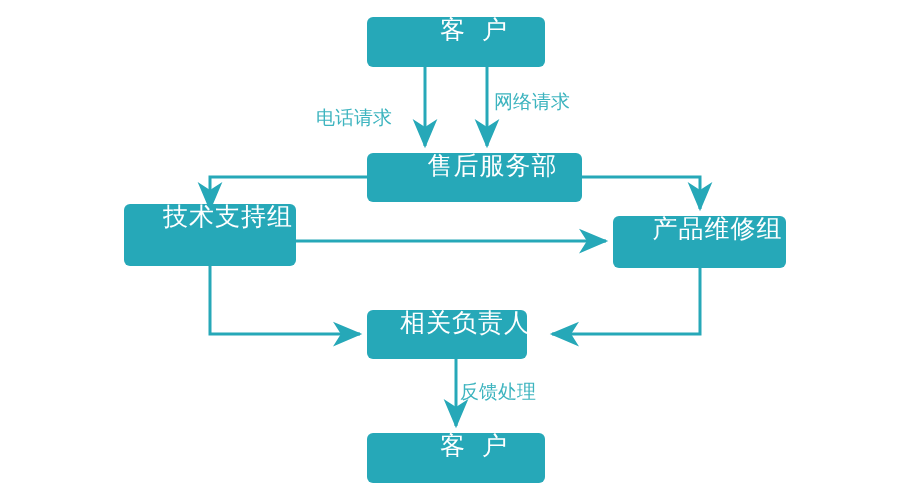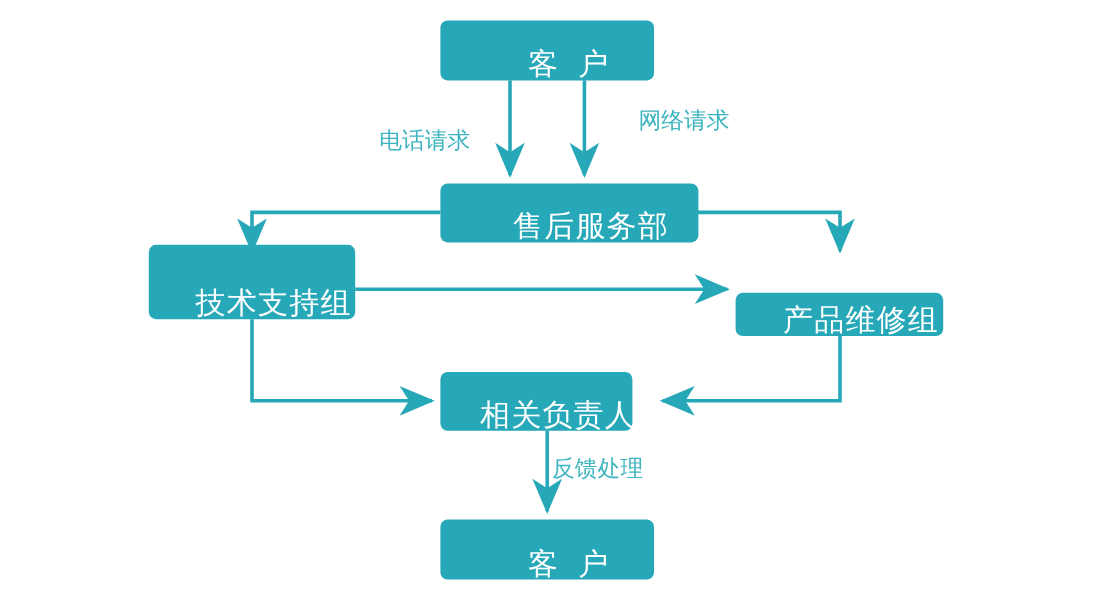--- a/index.html
+++ b/index.html
@@ -26,21 +26,21 @@
     width: 920px;
     height: 500px;
   }
   .node {
     position: absolute;
     box-sizing: border-box;
     background: #26a8b8;
     border-radius: 6px;
     color: #ffffff;
     display: flex;
-    align-items: flex-end;
+    align-items: flex-start;
     justify-content: center;
     font-size: 25px;
     font-weight: 400;
     letter-spacing: 1px;
     line-height: 1;
     z-index: 2;
     user-select: none;
     padding-left: 36px;
   }
   .node-label {
@@ -52,26 +52,26 @@
     font-size: 19px;
     line-height: 1;
     white-space: nowrap;
     z-index: 3;
     user-select: none;
   }
   
   #node-customer-top   { left: 367px; top: 17px;  width: 178px; height: 50px; }
   #node-service-dept   { left: 367px; top: 153px; width: 215px; height: 49px; }
   #node-tech-support   { left: 124px; top: 204px; width: 172px; height: 62px; }
-  #node-repair-group   { left: 613px; top: 216px; width: 173px; height: 36px; margin-top: 28px; }
+  #node-repair-group   { left: 613px; top: 216px; width: 173px; height: 52px; }
   #node-responsible    { left: 367px; top: 310px; width: 160px; height: 49px; }
   #node-customer-bottom{ left: 367px; top: 433px; width: 178px; height: 50px; }
   
   #label-phone-request   { left: 316px; top: 108px; }
-  #label-network-request { left: 494px; top: 92px; margin-left: 38px; }
+  #label-network-request { left: 494px; top: 92px; }
   #label-feedback        { left: 460px; top: 382px; }
 </style>
 </head>
 <body>
 
 <div id="flow-root">
 
   <svg id="flow-svg" viewBox="0 0 920 500" xmlns="http://www.w3.org/2000/svg">
     <defs>
       <marker id="arrow-down" viewBox="0 0 12 12" refX="6" refY="10" markerWidth="12" markerHeight="12" orient="auto-start-reverse">

